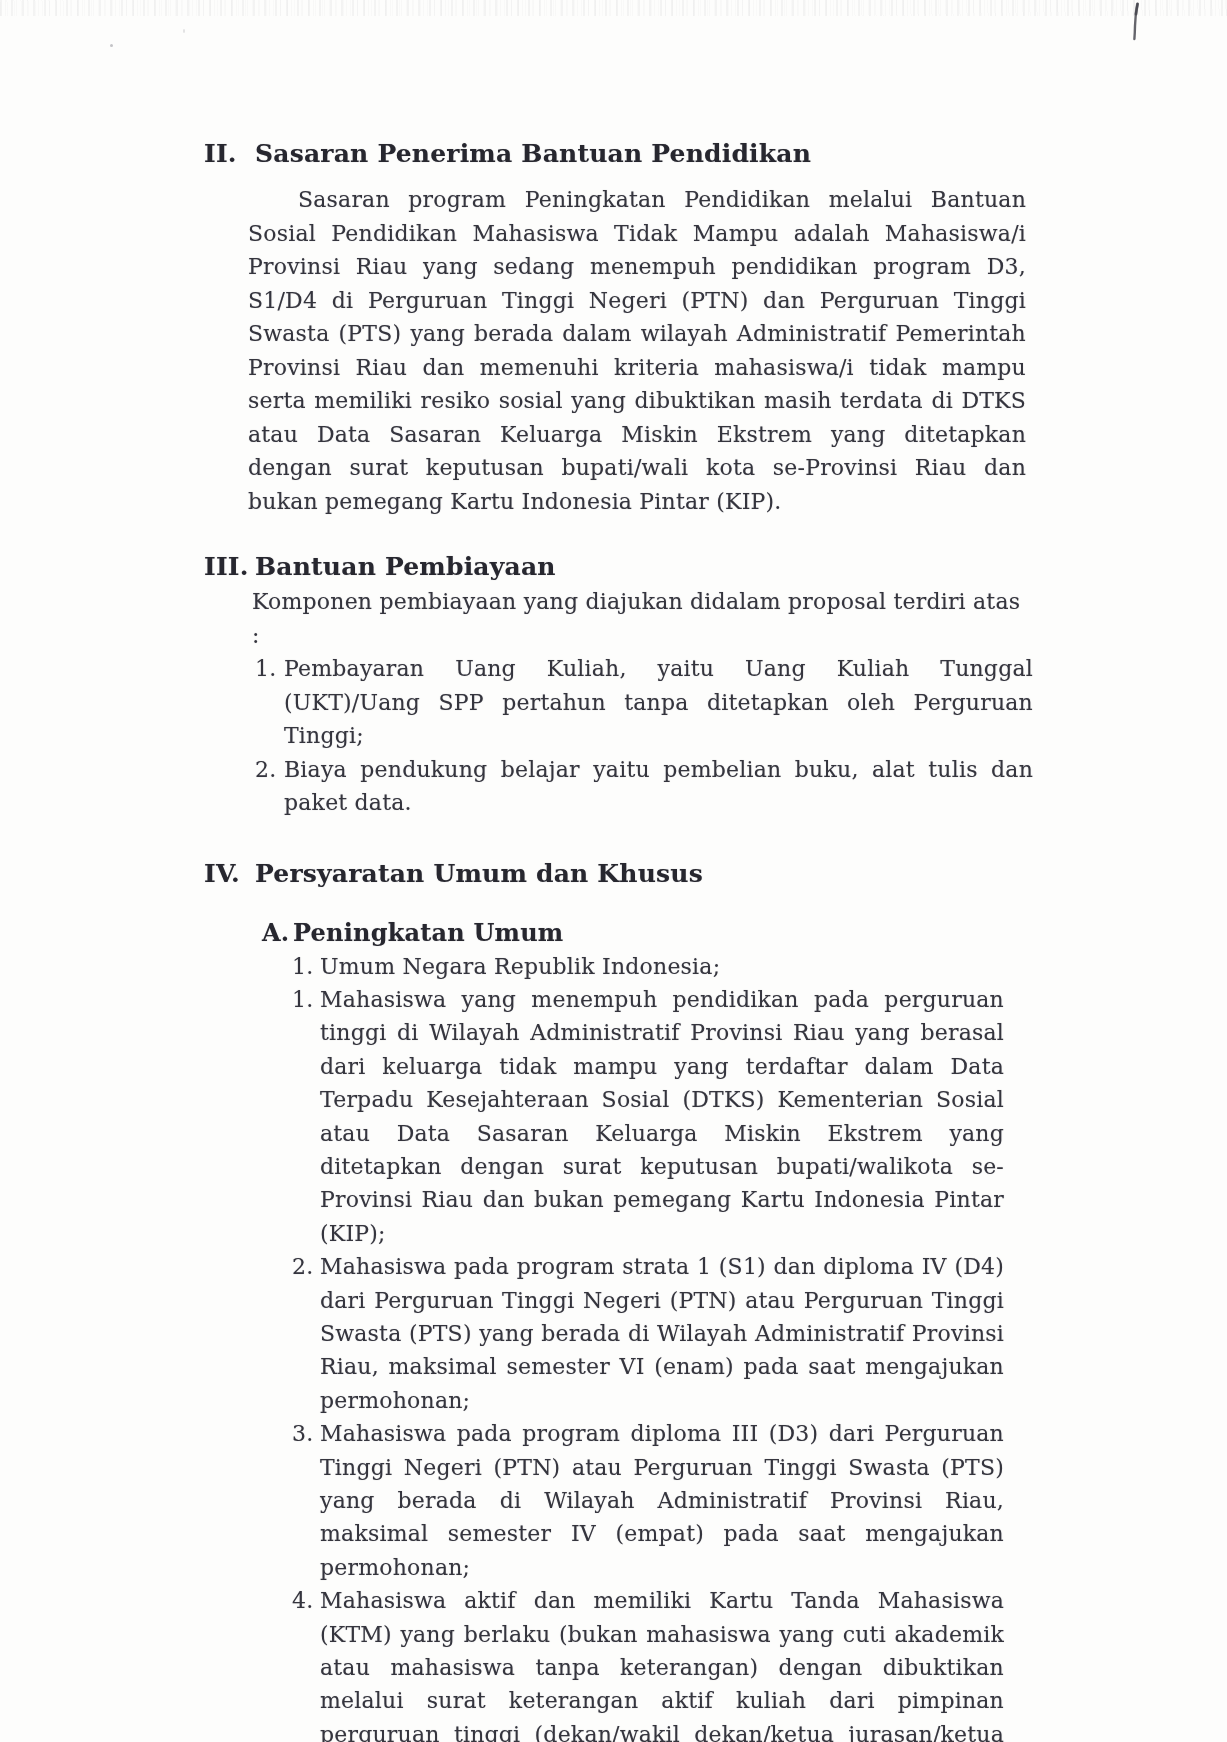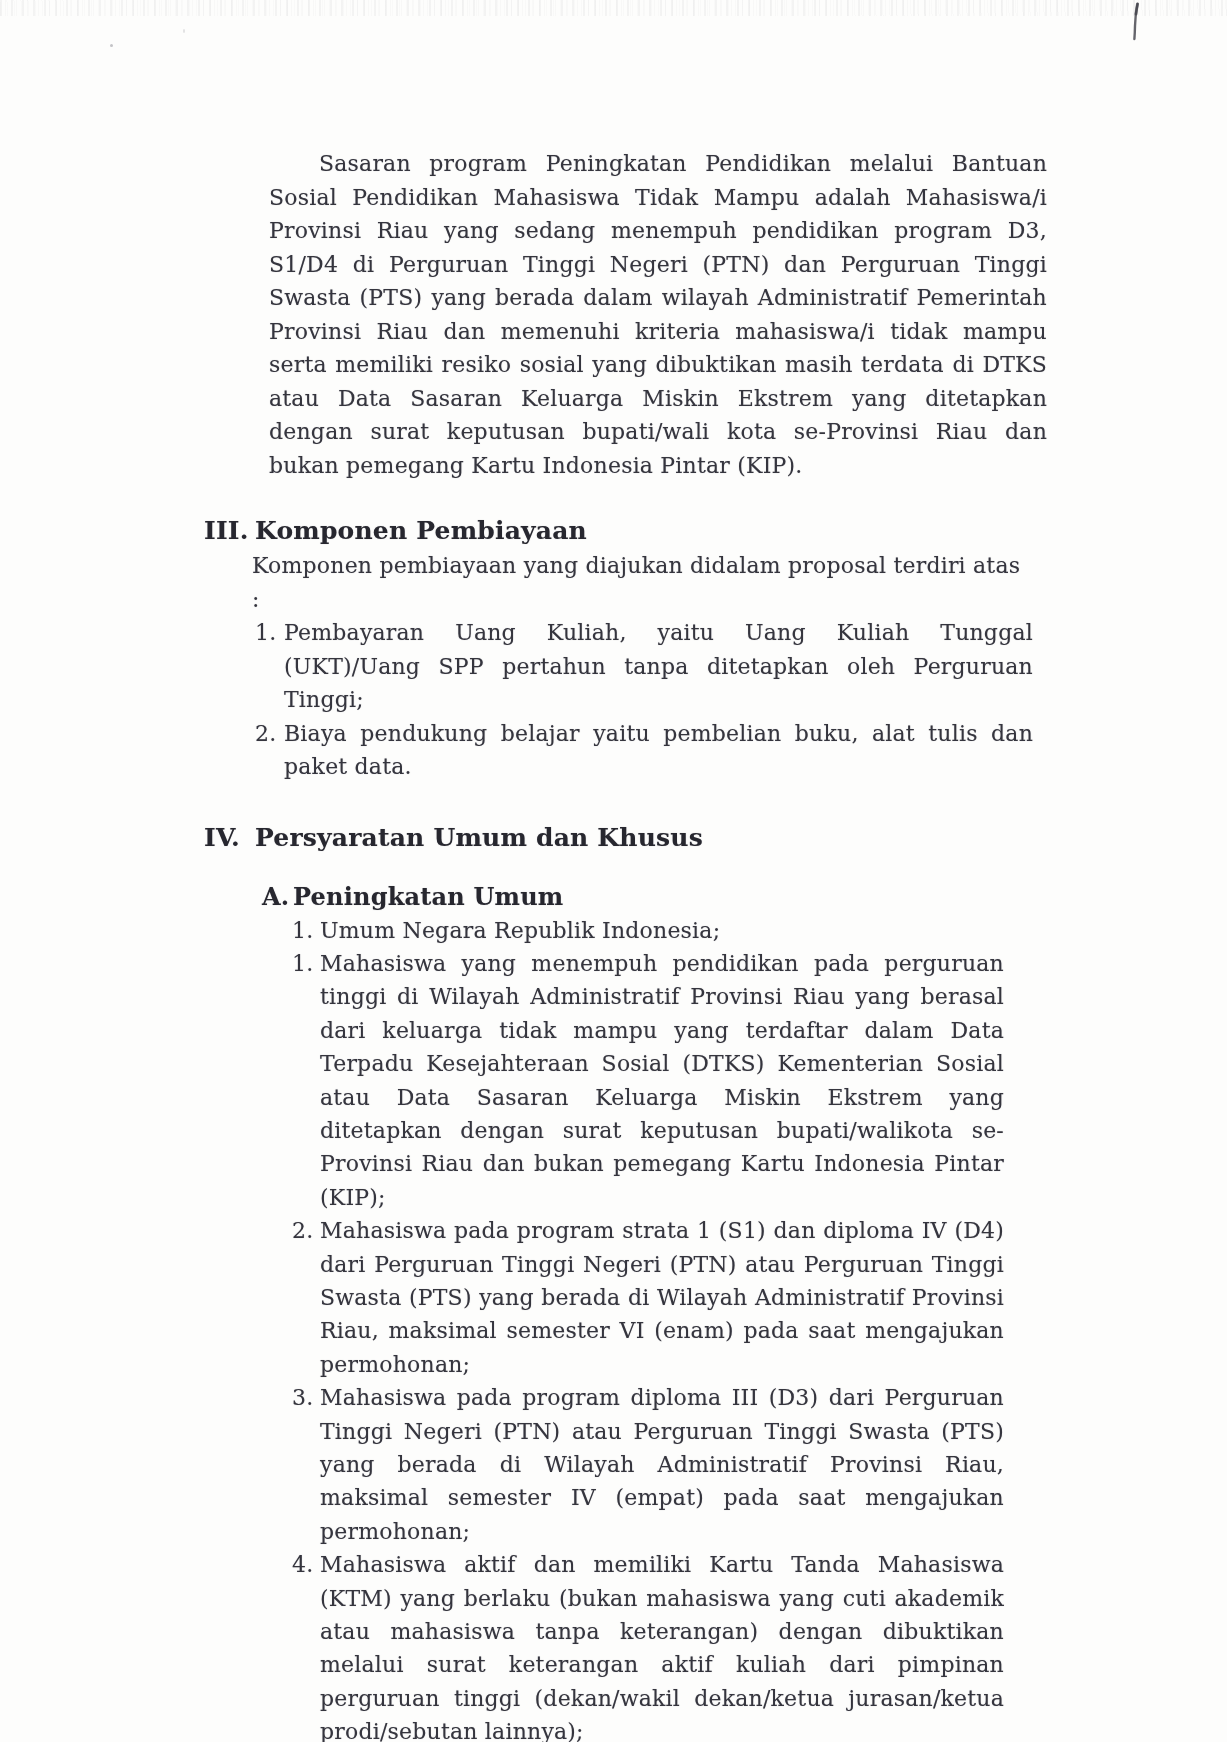--- a/index.html
+++ b/index.html
@@ -51,21 +51,21 @@
     display: flex;
     font-weight: bold;
     font-size: 25px;
     color: #27272f;
     line-height: 36px;
   }
   .sec-head .numeral { width: 51px; flex: none; }
   .sec-head .sec-title { flex: 1; }
 
   .para {
-    margin-left: 65px;
+    margin-left: 44px;
     margin-top: 11px;
     width: 778px;
     line-height: 33.5px;
     text-align: justify;
     text-indent: 50px;
   }
 
   .section-iii { margin-top: 31px; }
   .intro {
     margin-left: 48px;
@@ -104,27 +104,31 @@
   <div class="speck s2"></div>
 
   <svg class="pen-mark" viewBox="0 0 18 40">
     <path d="M11.5,2 C10.2,8 9.2,16 9.0,24 C8.9,29 8.7,33 8.4,37" fill="none" stroke="#4a4a52" stroke-width="2.4" stroke-linecap="round" opacity="0.85"></path>
     <path d="M11.5,2 C10.8,5 10.3,9 10,12" fill="none" stroke="#3a3a42" stroke-width="3" stroke-linecap="round" opacity="0.6"></path>
   </svg>
 
   <div class="content">
 
     <section>
+      <div class="sec-head">
+        <span class="numeral">II.</span>
+        <span class="sec-title">Sasaran Penerima Bantuan Pendidikan</span>
+      </div>
       <p class="para">Sasaran program Peningkatan Pendidikan melalui Bantuan Sosial Pendidikan Mahasiswa Tidak Mampu adalah Mahasiswa/i Provinsi Riau yang sedang menempuh pendidikan program D3, S1/D4 di Perguruan Tinggi Negeri (PTN) dan Perguruan Tinggi Swasta (PTS) yang berada dalam wilayah Administratif Pemerintah Provinsi Riau dan memenuhi kriteria mahasiswa/i tidak mampu serta memiliki resiko sosial yang dibuktikan masih terdata di DTKS atau Data Sasaran Keluarga Miskin Ekstrem yang ditetapkan dengan surat keputusan bupati/wali kota se-Provinsi Riau dan bukan pemegang Kartu Indonesia Pintar (KIP).</p>
     </section>
 
     <section class="section-iii">
       <div class="sec-head">
         <span class="numeral">III.</span>
-        <span class="sec-title">Komponen Pembiayaan</span>
+        <span class="sec-title">Bantuan Pembiayaan</span>
       </div>
       <p class="intro">Komponen pembiayaan yang diajukan didalam proposal terdiri atas :</p>
       <div class="num-list">
         <div class="num-item">
           <span class="marker">1.</span>
           <span class="itext">Pembayaran Uang Kuliah, yaitu Uang Kuliah Tunggal (UKT)/Uang SPP pertahun tanpa ditetapkan oleh Perguruan Tinggi;</span>
         </div>
         <div class="num-item">
           <span class="marker">2.</span>
           <span class="itext">Biaya pendukung belajar yaitu pembelian buku, alat tulis dan paket data.</span>

